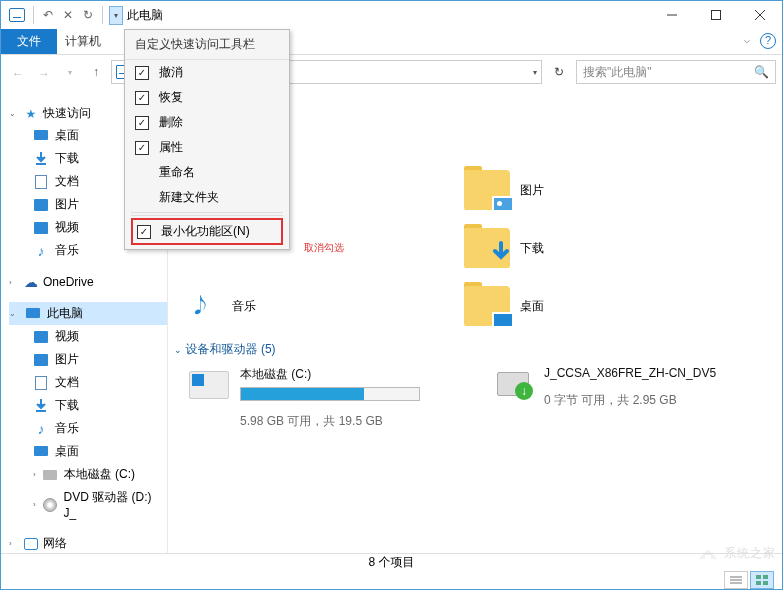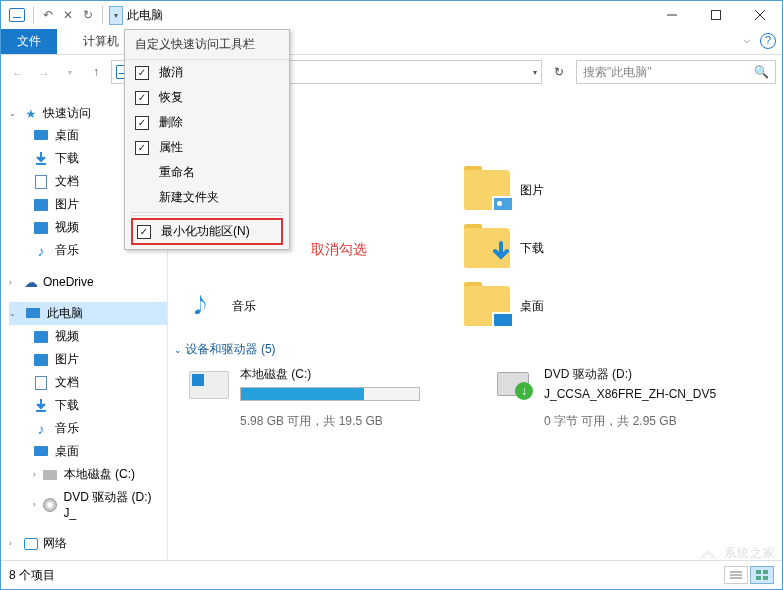--- a/index.html
+++ b/index.html
@@ -11,21 +11,21 @@
 .divider-v { width: 1px; height: 18px; background: #ccc; margin: 0 4px; }
 .qa-btn { width: 20px; height: 20px; display: flex; align-items: center; justify-content: center; color: #666; cursor: default; }
 .dd-chev { font-size: 8px; color: #555; padding: 4px 4px; border: 1px solid #aaa; margin: 0 4px 0 2px; }
 .dd-chev.open { background: #cde8ff; border-color: #7ab3e0; }
 .win-ctrls { margin-left: auto; display: flex; }
 .wc { width: 44px; height: 28px; display: flex; align-items: center; justify-content: center; }
 .wc svg { width: 10px; height: 10px; }
 
 .ribbon-tabs { height: 26px; display: flex; align-items: stretch; border-bottom: 1px solid #ddd; position: relative; }
 .rt-file { background: #1979ca; color: #fff; padding: 0 16px; display: flex; align-items: center; }
-.rt-tab { padding: 0 26px; display: flex; align-items: center; color: #333; }
+.rt-tab { padding: 0 8px; display: flex; align-items: center; color: #333; }
 .rt-help { position: absolute; right: 6px; top: 4px; display: flex; gap: 10px; align-items: center; color: #1979ca; }
 .rt-help .chev { font-size: 8px; color: #555; }
 
 .nav-row { height: 34px; padding: 4px 6px; display: flex; align-items: center; gap: 4px; }
 .nav-btn { width: 22px; height: 22px; display: flex; align-items: center; justify-content: center; color: #bbb; }
 .nav-btn.on { color: #555; }
 .addr-bar { flex: 1; height: 24px; border: 1px solid #ccc; display: flex; align-items: center; padding: 0 4px; gap: 4px; }
 .addr-icon { width: 16px; height: 14px; border: 1.5px solid #2075bf; border-radius: 1px; position: relative; }
 .addr-icon::before { content: ""; position: absolute; left: 2px; top: 7px; width: 10px; height: 1px; background: #2075bf; }
 .addr-ref { width: 26px; height: 24px; display: flex; align-items: center; justify-content: center; color: #444; }
@@ -74,35 +74,35 @@
 .drv-c { width: 40px; height: 28px; background: #eee; border: 1px solid #ccc; border-radius: 2px; position: relative; }
 .drv-c::before { content: ""; position: absolute; left: 2px; top: 2px; width: 12px; height: 12px; background: #1e87d6; }
 .drive-meta .name { margin-bottom: 4px; color: #111; }
 .prog { width: 180px; height: 14px; border: 1px solid #bbb; background: #f4f4f4; }
 .prog .fill { height: 100%; background: #26a0da; }
 .drive-sub { color: #6a6a6a; margin-top: 12px; }
 .drv-d { width: 40px; height: 30px; position: relative; }
 .drv-d::before { content: ""; position: absolute; left: 4px; top: 2px; width: 30px; height: 22px; background: #ddd; border: 1px solid #aaa; border-radius: 2px; }
 .drv-d::after { content: "↓"; position: absolute; right: 0; bottom: 0; width: 18px; height: 18px; border-radius: 50%; background: #3fb53f; color: #fff; font-size: 12px; text-align: center; line-height: 18px; }
 
-.statusbar { position: absolute; bottom: 0; left: 0; right: 0; height: 29px; border-top: 1px solid #e0e0e0; display: flex; align-items: center; padding: 0 8px; background: #fff; }
+.statusbar { position: absolute; bottom: 0; left: 0; right: 0; height: 36px; border-top: 1px solid #e0e0e0; display: flex; align-items: center; padding: 0 8px; background: #fff; flex-direction: column; }
 .sb-view { margin-left: auto; display: flex; gap: 2px; }
 .sb-vbtn { width: 24px; height: 18px; border: 1px solid #ccc; display: flex; align-items: center; justify-content: center; }
 .sb-vbtn.sel { background: #cde8ff; border-color: #7ab3e0; }
 
 
 .dropdown { position: absolute; left: 123px; top: 28px; width: 166px; background: #f5f5f5; border: 1px solid #bcbcbc; box-shadow: 2px 2px 4px rgba(0,0,0,.2); z-index: 10; }
 .dd-title { padding: 6px 10px; color: #333; border-bottom: 1px solid #e0e0e0; font-family: Liberation Serif, serif; }
 .dd-item { display: flex; align-items: center; gap: 10px; padding: 4px 10px; }
 .dd-item .chk { width: 14px; height: 14px; border: 1px solid #333; display: flex; align-items: center; justify-content: center; font-size: 10px; color: #222; background: #fff; }
 .dd-item.noc .chk { border-color: transparent; background: transparent; }
 .dd-sep { height: 1px; background: #ddd; margin: 2px 6px; }
 .dd-item.boxed { border: 2px solid #e03434; margin: 2px 6px 4px; padding: 3px 4px; }
 
-.annot { position: absolute; left: 310px; top: 240px; color: #e03434; font-size: 14px; z-index: 11; }
+.annot { position: absolute; left: 303px; top: 240px; color: #e03434; font-size: 10px; z-index: 11; }
 
 .watermark { position: absolute; right: 6px; bottom: 26px; color: #ddd; font-size: 14px; letter-spacing: 1px; display: flex; align-items: center; gap: 4px; }
 .watermark svg { opacity: .3; }
 </style>
 </head>
 <body>
 
 <div class="titlebar">
   <span class="tb-icon"></span>
   <span class="divider-v"></span>
@@ -348,21 +348,20 @@
               <div class="fill" style="width:69%"></div>
             </div>
           <div class="drive-sub">5.98 GB 可用，共 19.5 GB</div>
         </div>
       </div>
       <div class="drive-item">
         <div class="drive-ico">
             <div class="drv-d"></div>
           </div>
         <div class="drive-meta">
-          <div class="name">DVD 驱动器 (D:)</div>
           <div class="name">J_CCSA_X86FRE_ZH-CN_DV5</div>
           <div class="drive-sub">0 字节 可用，共 2.95 GB</div>
         </div>
       </div>
     </div>
   </div>
 </div>
 
 <div class="dropdown">
   <div class="dd-title">自定义快速访问工具栏</div>

